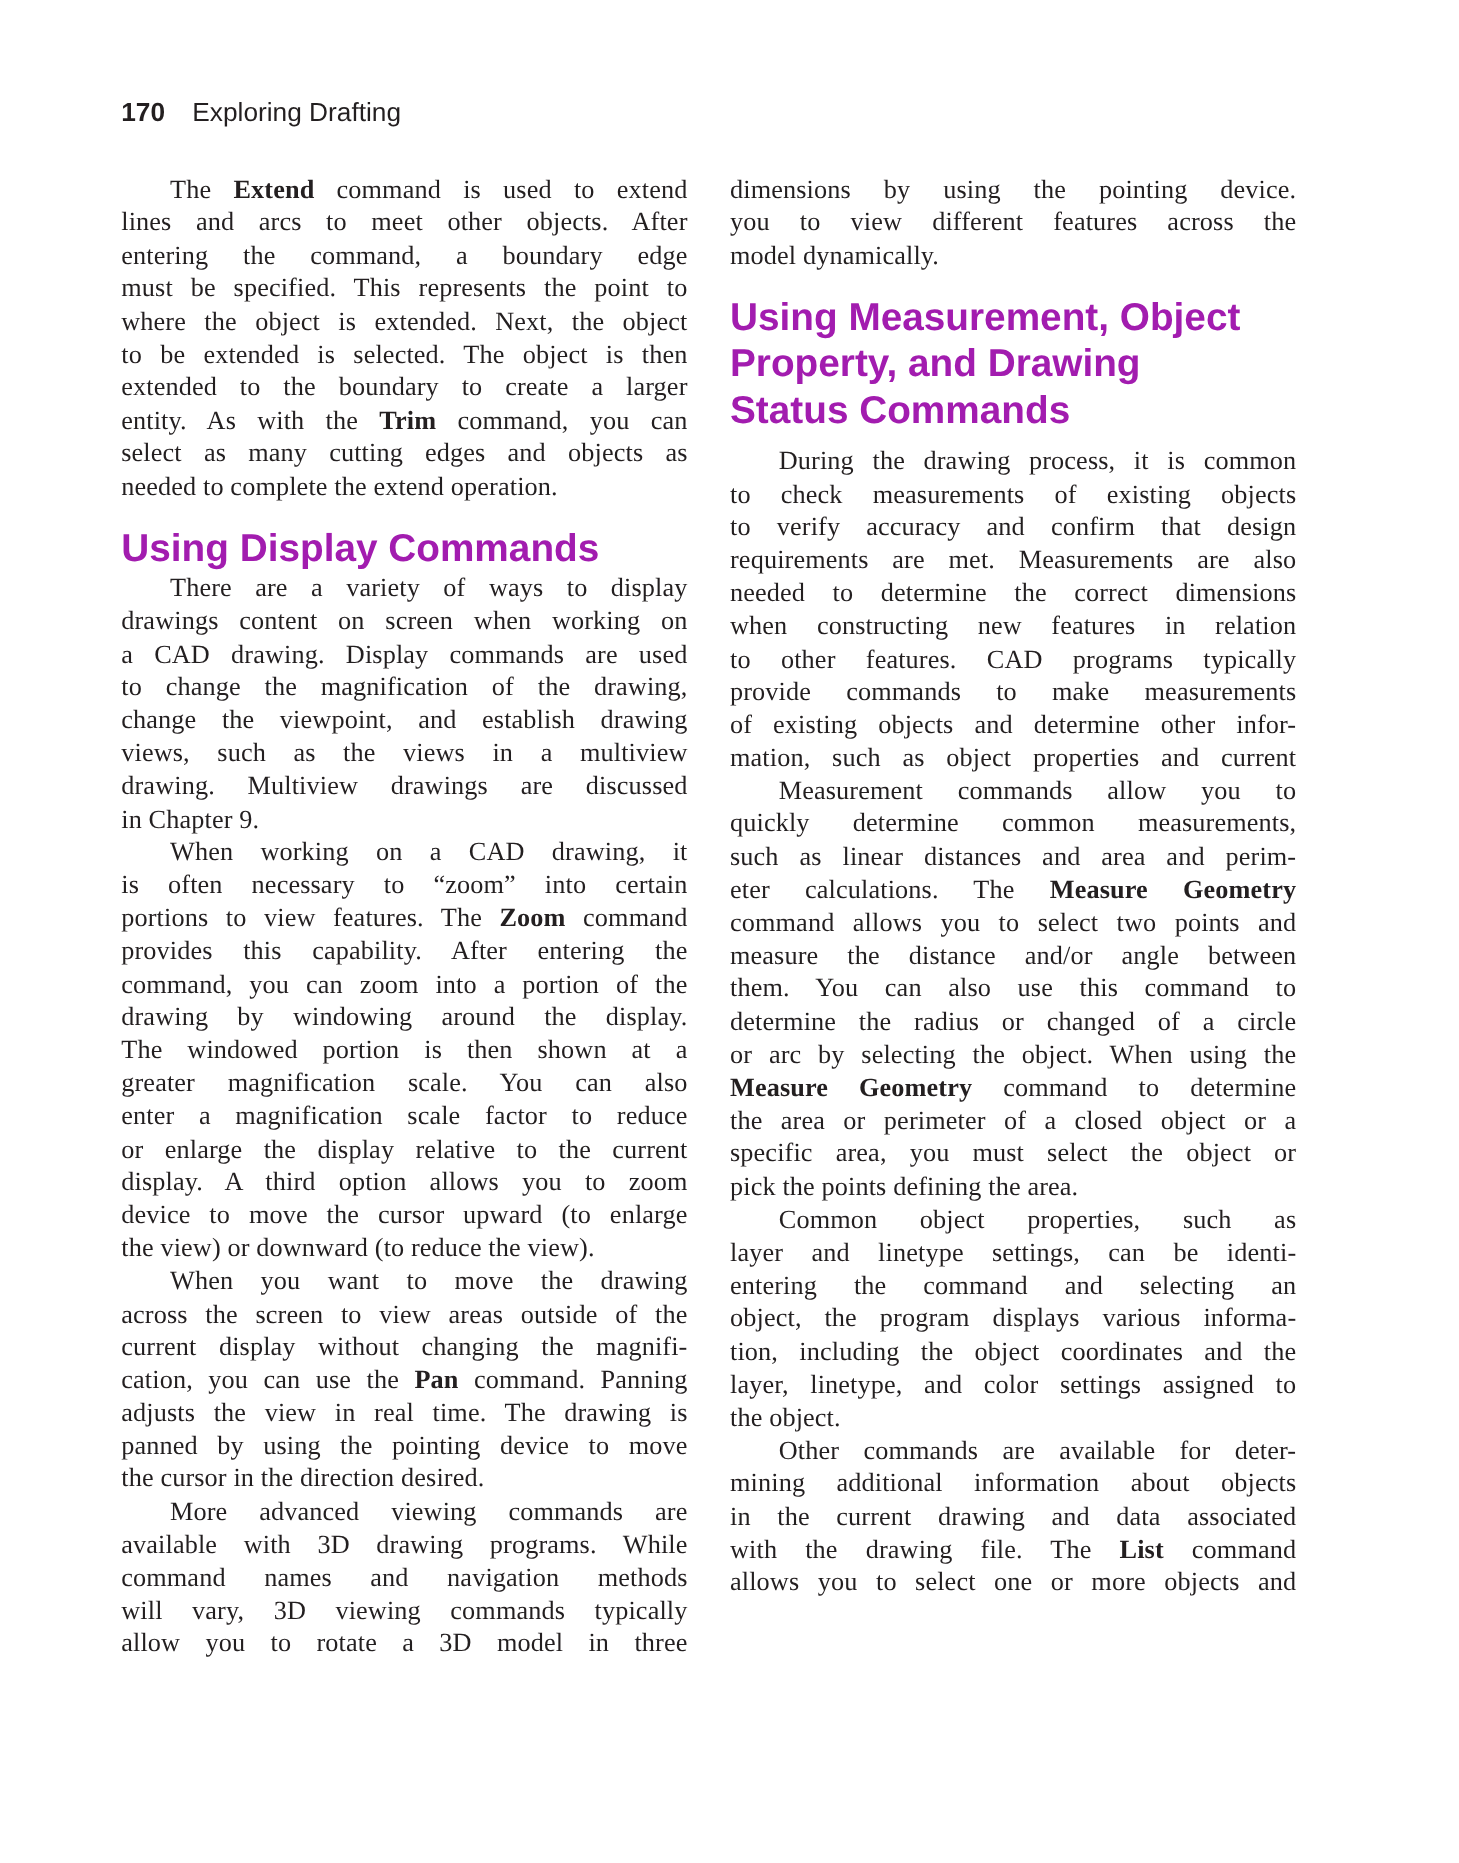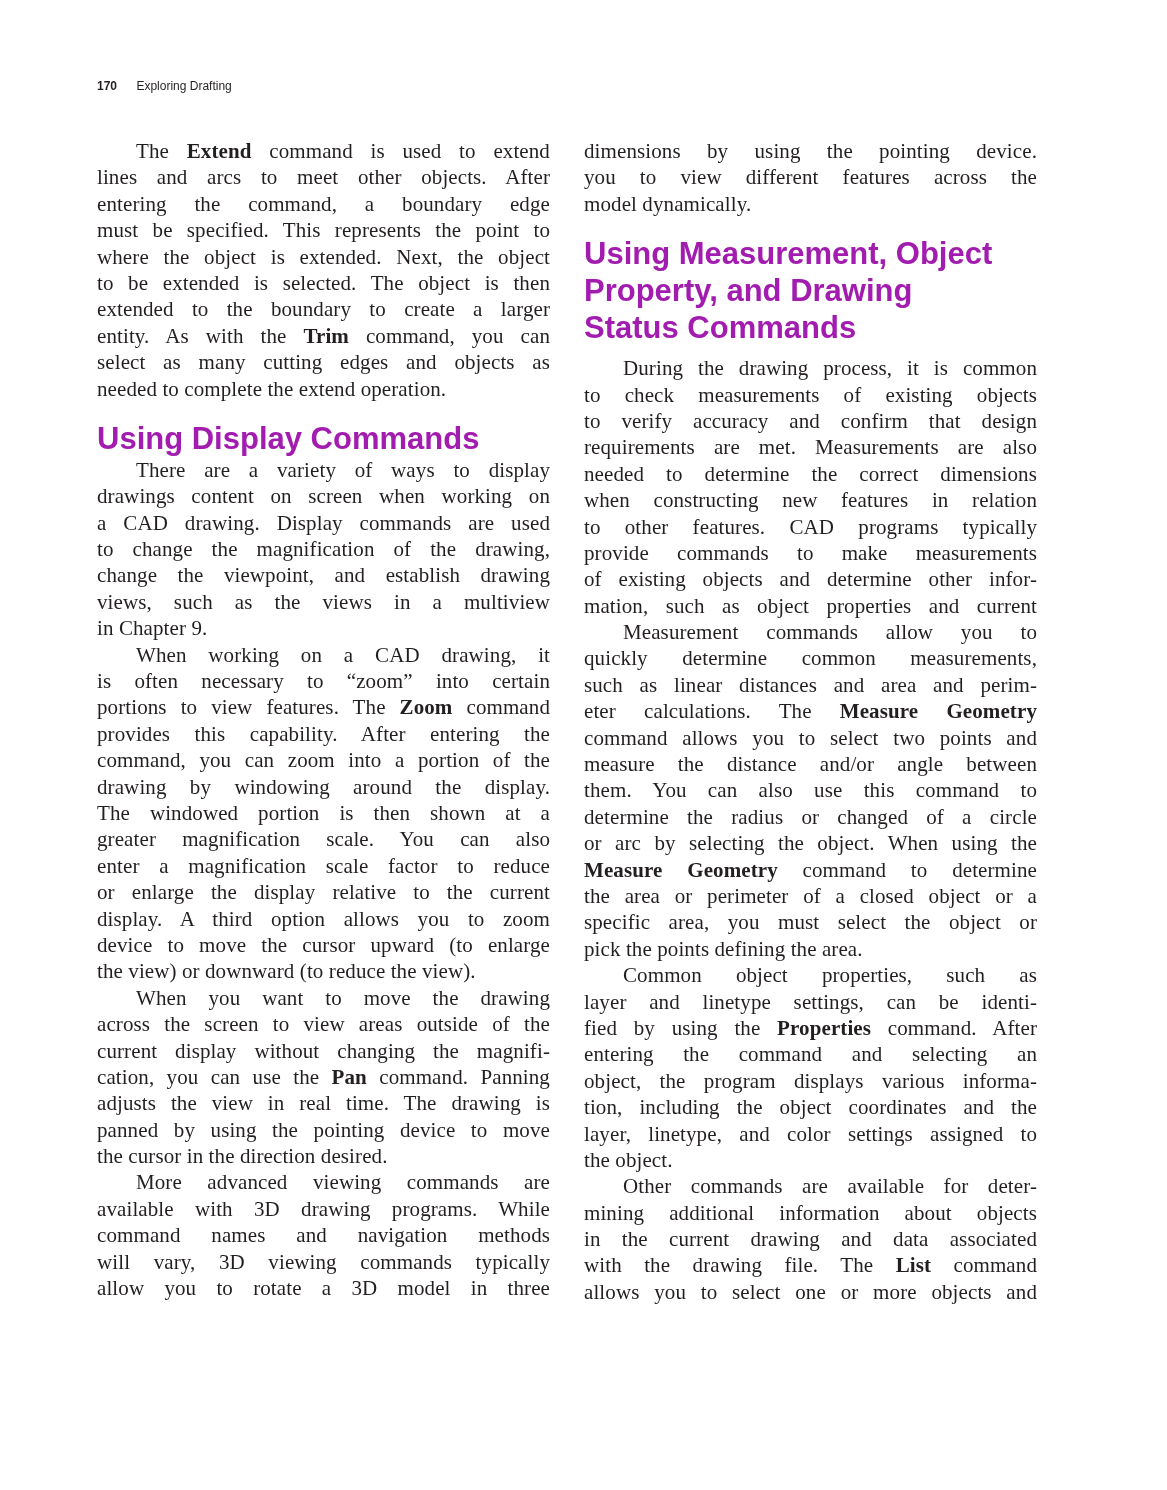--- a/index.html
+++ b/index.html
@@ -1,17 +1,17 @@
 <!DOCTYPE html>
 <html><head>
 <meta charset="utf-8">
 <style>
   html, body { margin: 0; padding: 0; background: #ffffff; }
   body { width: 1167px; height: 1490px; position: relative; overflow: hidden; color: #231f20; }
-  .running-head { position: absolute; left: 97px; top: 79px; font-family: "Liberation Sans", sans-serif; font-size: 12px; color: #231f20; }
+  .running-head { position: absolute; left: 97px; top: 79px; font-family: "Liberation Sans", sans-serif; font-size: 21px; color: #231f20; }
   .running-head .pnum { font-weight: bold; margin-right: 16px; }
   .col { position: absolute; top: 138px; width: 453px; font-family: "DejaVu Serif", "Liberation Serif", serif; font-size: 19.5px; }
   .col.left { left: 97px; }
   .col.right { left: 584px; width: 453px; }
   .line { display: block; height: 26.4px; line-height: 26.4px; white-space: nowrap; text-align: justify; text-align-last: justify; font-family: "Liberation Serif", serif; font-size: 21px; letter-spacing: 0.1px; }
   .line.last { text-align-last: left; }
   .line.indent { padding-left: 39px; }
   .line b { font-weight: bold; }
   .heading { font-family: "Liberation Sans", sans-serif; font-weight: bold; color: #a21caf; font-size: 31px; line-height: 37px; }
   .h-left { margin-top: 18px; }
@@ -39,20 +39,21 @@
       <span class="line last"><span>needed to complete the extend operation.</span></span>
     </div>
   <div class="heading h-left">Using Display Commands</div>
   <div class="para">
       <span class="line indent"><span>There are a variety of ways to display</span></span>
       <span class="line"><span>drawings content on screen when working on</span></span>
       <span class="line"><span>a CAD drawing. Display commands are used</span></span>
       <span class="line"><span>to change the magnification of the drawing,</span></span>
       <span class="line"><span>change the viewpoint, and establish drawing</span></span>
       <span class="line"><span>views, such as the views in a multiview</span></span>
+      <span class="line"><span>drawing. Multiview drawings are discussed</span></span>
       <span class="line last"><span>in Chapter 9.</span></span>
     </div>
   <div class="para">
       <span class="line indent"><span>When working on a CAD drawing, it</span></span>
       <span class="line"><span>is often necessary to “zoom” into certain</span></span>
       <span class="line"><span>portions to view features. The </span><b>Zoom</b><span> command</span></span>
       <span class="line"><span>provides this capability. After entering the</span></span>
       <span class="line"><span>command, you can zoom into a portion of the</span></span>
       <span class="line"><span>drawing by windowing around the display.</span></span>
       <span class="line"><span>The windowed portion is then shown at a</span></span>
@@ -115,21 +116,20 @@
       <span class="line"><span>determine the radius or changed of a circle</span></span>
       <span class="line"><span>or arc by selecting the object. When using the</span></span>
       <span class="line"><b>Measure Geometry</b><span> command to determine</span></span>
       <span class="line"><span>the area or perimeter of a closed object or a</span></span>
       <span class="line"><span>specific area, you must select the object or</span></span>
       <span class="line last"><span>pick the points defining the area.</span></span>
     </div>
   <div class="para">
       <span class="line indent"><span>Common object properties, such as</span></span>
       <span class="line"><span>layer and linetype settings, can be identi-</span></span>
-      <span class="line"><span>fied by using the </span><b>Properties</b><span> command. After</span></span>
       <span class="line"><span>entering the command and selecting an</span></span>
       <span class="line"><span>object, the program displays various informa-</span></span>
       <span class="line"><span>tion, including the object coordinates and the</span></span>
       <span class="line"><span>layer, linetype, and color settings assigned to</span></span>
       <span class="line last"><span>the object.</span></span>
     </div>
   <div class="para">
       <span class="line indent"><span>Other commands are available for deter-</span></span>
       <span class="line"><span>mining additional information about objects</span></span>
       <span class="line"><span>in the current drawing and data associated</span></span>

